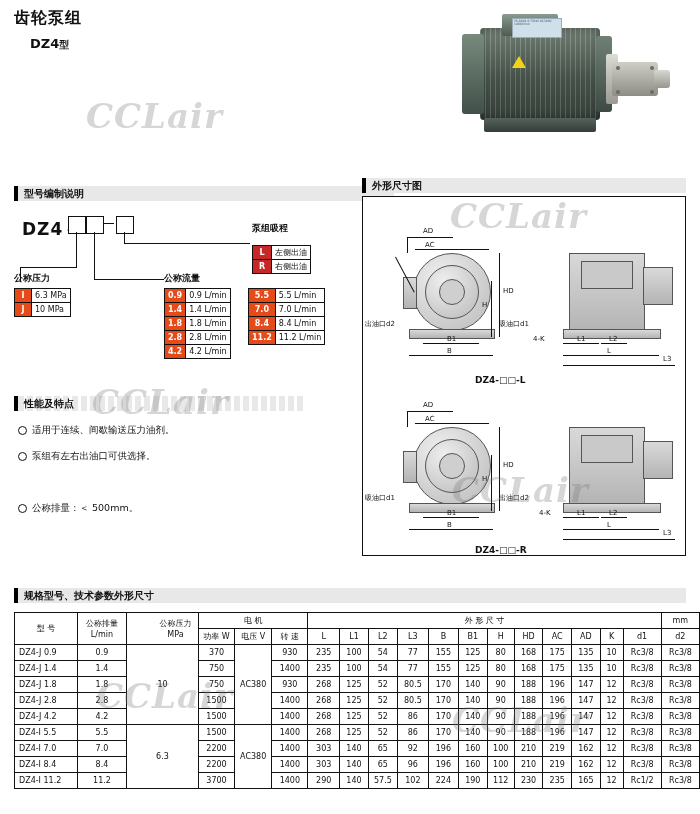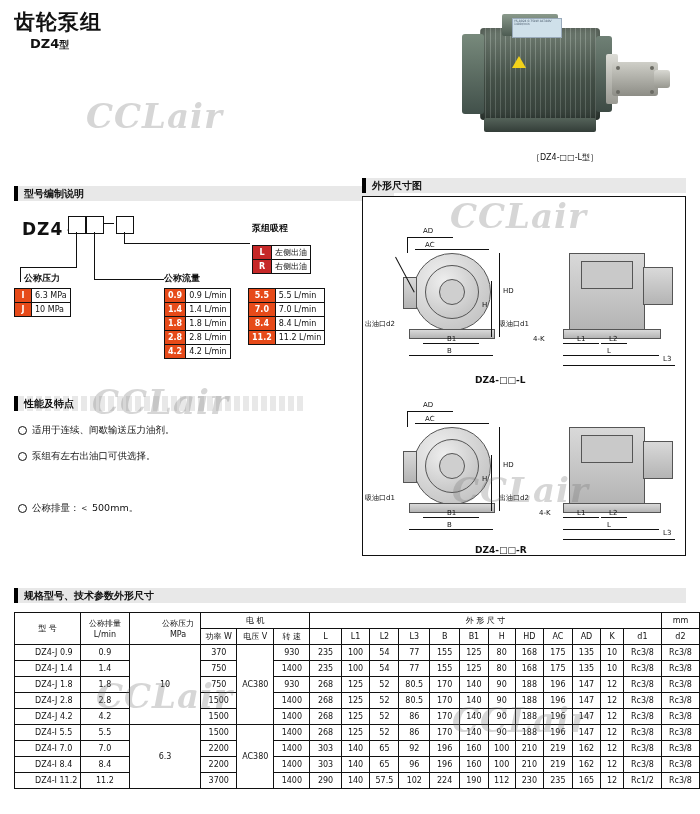--- a/index.html
+++ b/index.html
@@ -7,21 +7,21 @@
     width:700px;height:814px;
     background:#ffffff;
     font-family:"DejaVu Sans","Liberation Sans",sans-serif;
     font-size:9px;color:#111;
     position:relative;
     overflow:hidden;
   }
   .page{position:relative;width:700px;height:814px;}
 
   
-  .title-main{position:absolute;left:14px;top:8px;font-size:21px;font-weight:bold;letter-spacing:1px;}
+  .title-main{position:absolute;left:14px;top:8px;font-size:16px;font-weight:bold;letter-spacing:1px;}
   .title-sub{position:absolute;left:30px;top:36px;font-size:13px;font-weight:bold;}
   .title-sub .sm{font-size:10px;font-weight:bold;}
 
   
   .photo-box{position:absolute;left:440px;top:10px;width:250px;height:140px;}
   .motor-body{position:absolute;left:40px;top:18px;width:120px;height:92px;background:linear-gradient(180deg,#7e8c80,#4e5c52 55%,#3b4740);border-radius:4px;box-shadow:inset 0 0 10px rgba(0,0,0,.4);}
   .motor-fins{position:absolute;left:40px;top:18px;width:120px;height:92px;background:repeating-linear-gradient(90deg,rgba(255,255,255,.13) 0 1px,rgba(0,0,0,.12) 1px 5px);border-radius:4px;}
   .motor-cap{position:absolute;left:22px;top:24px;width:22px;height:80px;background:linear-gradient(180deg,#788a7c,#41504a);border-radius:3px;}
   .motor-cap2{position:absolute;left:156px;top:26px;width:16px;height:76px;background:linear-gradient(180deg,#6f8075,#3d4a44);border-radius:3px;}
   .motor-base{position:absolute;left:44px;top:108px;width:112px;height:14px;background:linear-gradient(180deg,#55635a,#333d38);border-radius:2px;}
@@ -62,21 +62,21 @@
   .dwg-cap{position:absolute;font-size:9px;font-weight:bold;}
   .dl{position:absolute;background:#111;}
   .dtxt{position:absolute;font-size:7px;}
   .mgrey{position:absolute;background:linear-gradient(180deg,#d9d9d9,#b4b4b4);border:1px solid #555;}
   .mcirc{position:absolute;border:1px solid #555;border-radius:50%;background:radial-gradient(circle at 35% 30%,#efefef,#b9b9b9);}
 
   
   .spec-tbl{position:absolute;left:14px;top:612px;border-collapse:collapse;font-size:8px;}
   .spec-tbl td,.spec-tbl th{border:1px solid #111;text-align:center;padding:0 2px;height:15px;line-height:11px;font-weight:normal;}
   .spec-tbl .hrow td{font-weight:normal;background:#fff;}
-  .spec-tbl .model{text-align:left;padding-left:20px;}
+  .spec-tbl .model{text-align:left;padding-left:4px;}
 
   
   .wm{position:absolute;font-family:"DejaVu Serif","Liberation Serif",serif;font-style:italic;font-weight:bold;color:rgba(120,120,120,.30);font-size:34px;letter-spacing:1px;pointer-events:none;user-select:none;}
 </style>
 </head>
 <body>
 
 <div class="page">
 
   <div class="title-main">齿轮泵组</div>
@@ -94,21 +94,20 @@
     <div class="warn"></div>
     <div class="motor-base"></div>
     <div class="pump-flange"></div>
     <div class="pump-body"></div>
     <div class="pump-nose"></div>
     <div class="bolt" style="left:176px;top:56px;"></div>
     <div class="bolt" style="left:176px;top:80px;"></div>
     <div class="bolt" style="left:210px;top:56px;"></div>
     <div class="bolt" style="left:210px;top:80px;"></div>
   </div>
-  <div class="photo-cap">［DZ4-□□-L型］</div>
 
   <div class="sec-bar" style="left:14px;top:186px;width:380px;">型号编制说明</div>
   <div class="panel" style="left:14px;top:202px;width:330px;height:168px;border:none;"></div>
 
   <div class="dz4-label">DZ4－</div>
 
   <div class="codebox" style="left:68px;top:216px;width:16px;height:16px;"></div>
   <div class="codebox" style="left:86px;top:216px;width:16px;height:16px;"></div>
   <div style="position:absolute;left:104px;top:223px;width:10px;height:1px;background:#111;"></div>
   <div class="codebox" style="left:116px;top:216px;width:16px;height:16px;"></div>
@@ -128,21 +127,21 @@
       <td class="key-l">L</td>
       <td>左侧出油</td>
     </tr>
     <tr>
       <td class="key-l">R</td>
       <td>右侧出油</td>
     </tr>
   </tbody>
     </table>
 
-  <div class="lab-left" style="left:24px;top:272px;">公称压力</div>
+  <div class="lab-left" style="left:14px;top:272px;">公称压力</div>
   <table class="mini-tbl" style="left:14px;top:288px;">
     <tbody>
         <tr>
       <td class="key-i">I</td>
       <td>6.3 MPa</td>
     </tr>
     <tr>
       <td class="key-j">J</td>
       <td>10  MPa</td>
     </tr>

